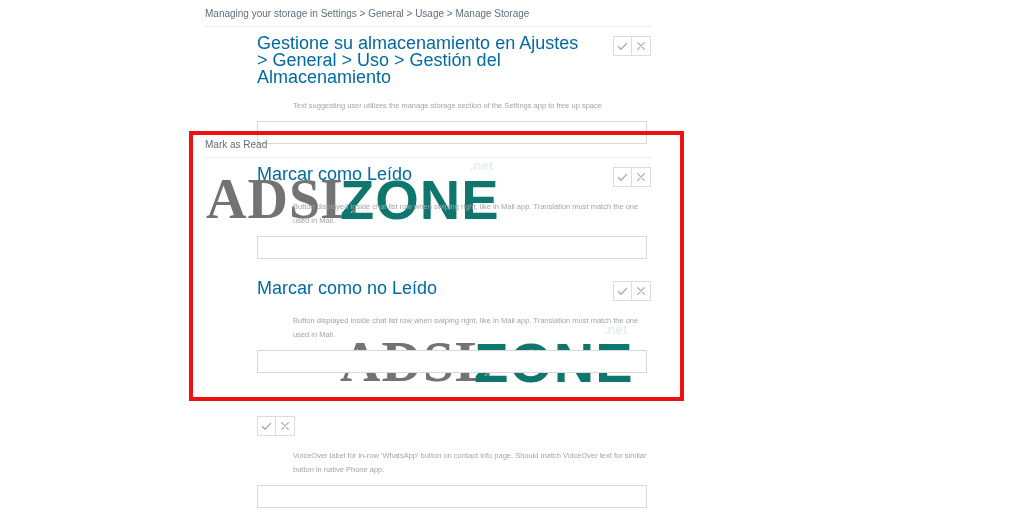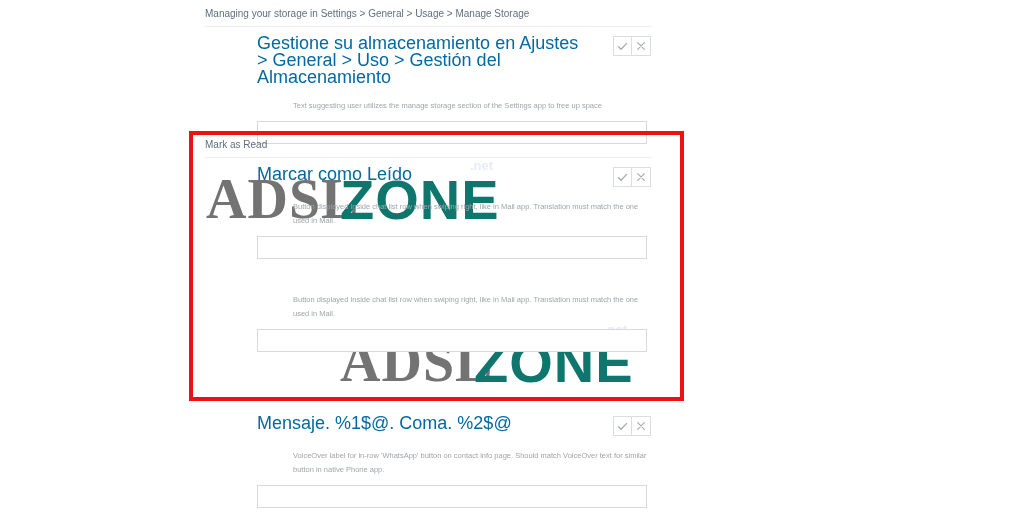--- a/index.html
+++ b/index.html
@@ -198,29 +198,47 @@
           </div>
         </div>
       </div>
       <div class="description">Button displayed inside chat list row when swiping right, like in Mail app. Translation must match the one used in Mail.</div>
       <input class="text-input" type="text" value="" placeholder="" style="">
     </div>
   </div>
 
   <div class="section" style="top:272px;">
     <div class="entry">
+      <div class="entry-head">
+        <div class="translation">Marcar como no Leído</div>
+        <div class="btn-group">
+          <div class="icon-btn" title="Approve translation">
+            <span>
+              <svg width="11" height="11" viewBox="0 0 12 12">
+                  <path d="M1.5 6.2 L4.4 9.1 L10.5 2.6" fill="none" stroke="#a9adb2" stroke-width="1.5" stroke-linecap="round" stroke-linejoin="round"></path>
+                </svg>
+            </span>
+          </div>
+          <div class="icon-btn" title="Reject translation">
+            <span>
+              <svg width="10" height="10" viewBox="0 0 12 12">
+                  <path d="M2 2 L10 10 M10 2 L2 10" fill="none" stroke="#a9adb2" stroke-width="1.5" stroke-linecap="round"></path>
+                </svg>
+            </span>
+          </div>
+        </div>
+      </div>
       <div class="description">Button displayed inside chat list row when swiping right, like in Mail app. Translation must match the one used in Mail.</div>
       <input class="text-input" type="text" value="" placeholder="" style="">
     </div>
   </div>
 
   <div class="section" style="top:407px;">
     <div class="entry">
       <div class="entry-head">
-        <div class="translation">Mensaje. %1$@. Coma. %2$@</div>
         <div class="btn-group">
           <div class="icon-btn" title="Approve translation">
             <span>
               <svg width="11" height="11" viewBox="0 0 12 12">
                   <path d="M1.5 6.2 L4.4 9.1 L10.5 2.6" fill="none" stroke="#a9adb2" stroke-width="1.5" stroke-linecap="round" stroke-linejoin="round"></path>
                 </svg>
             </span>
           </div>
           <div class="icon-btn" title="Reject translation">
             <span>

